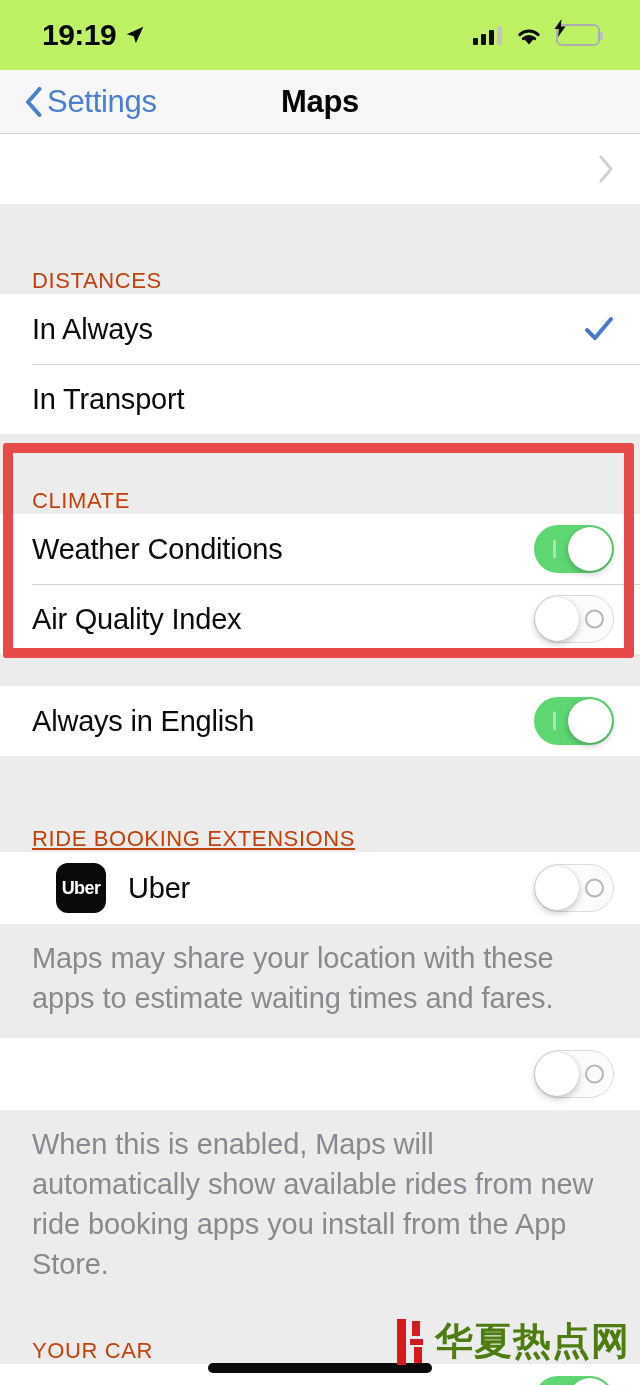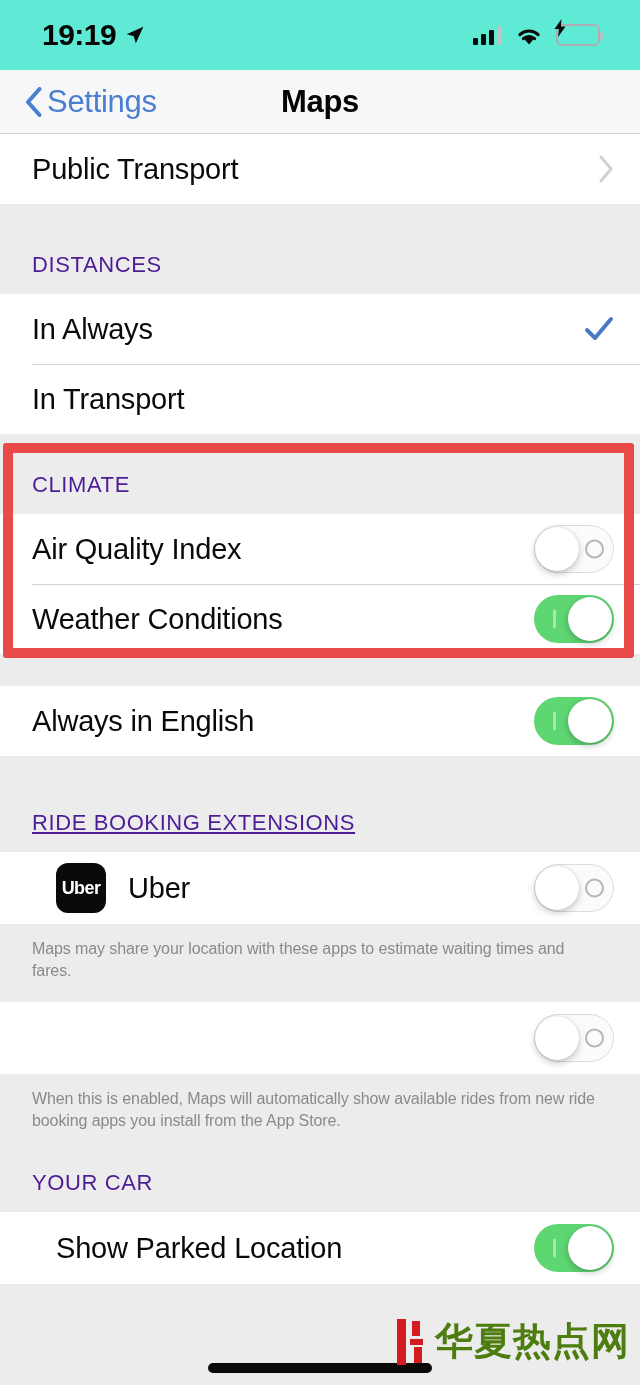--- a/index.html
+++ b/index.html
@@ -18,21 +18,21 @@
     width: 640px;
     height: 1385px;
     background: #ececed;
     overflow: hidden;
   }
 
   
   .status-bar {
     position: relative;
     height: 70px;
-    background: #5eead4;
+    background: #bef264;
     display: flex;
     align-items: center;
     justify-content: space-between;
     padding: 0 40px 0 42px;
   }
   .status-left {
     display: flex;
     align-items: center;
     gap: 9px;
   }
@@ -115,23 +115,23 @@
     letter-spacing: -0.3px;
     pointer-events: none;
   }
 
   
   .group-gap {
     background: #ececed;
   }
   .section-header {
     background: #ececed;
-    padding: 0 0 16px 32px;
+    padding: 0 0 0 32px;
     font-size: 22px;
-    color: #4c1d95;
+    color: #c2410c;
     letter-spacing: 0.6px;
     display: flex;
     align-items: flex-end;
   }
   .cells { background: #ffffff; }
   .cell {
     position: relative;
     height: 70px;
     display: flex;
     align-items: center;
@@ -153,21 +153,21 @@
     flex: 1;
   }
   .cell-accessory { margin-left: auto; display: flex; align-items: center; }
 
   .chevron-right { width: 16px; height: 28px; display:block; opacity: .45;}
   .checkmark { width: 30px; height: 28px; display:block; }
 
   .footnote {
     background: #ececed;
     padding: 14px 36px 20px 32px;
-    font-size: 16px;
+    font-size: 29px;
     line-height: 1.38;
     color: #8a8a8e;
     letter-spacing: -0.1px;
   }
 
   
   .switch {
     position: relative;
     width: 80px; height: 48px;
     border-radius: 24px;
@@ -325,21 +325,20 @@
           <path d="M14.5 2 L3 15 L14.5 28" stroke="#4a7fd0" stroke-width="4" fill="none" stroke-linecap="round" stroke-linejoin="round"></path>
         </svg>
       </span>
       <span class="back-label">Settings</span>
     </div>
     <div class="nav-title">Maps</div>
   </div>
 
   <div class="cells">
     <div class="cell">
-      <span class="cell-label">Public Transport</span>
       <span class="cell-accessory">
         <svg class="chevron-right" viewBox="0 0 16 28" aria-hidden="true">
           <path d="M3 2 L13 14 L3 26" stroke="#9a9a9e" stroke-width="3" fill="none" stroke-linecap="round" stroke-linejoin="round"></path>
         </svg>
       </span>
     </div>
   </div>
 
   <div class="group-gap" style="height:42px;"></div>
   <div class="section-header" style="height:48px;">DISTANCES</div>
@@ -354,35 +353,35 @@
     </div>
     <div class="cell">
       <span class="cell-label">In Transport</span>
     </div>
   </div>
 
   <div class="group-gap" style="height:34px;"></div>
   <div class="section-header" style="height:46px;">CLIMATE</div>
   <div class="cells">
     <div class="cell">
+      <span class="cell-label">Weather Conditions</span>
+      <span class="cell-accessory">
+        <span class="switch on">
+          <span class="track"></span>
+          <span class="mark-i"></span>
+          <span class="knob"></span>
+        </span>
+      </span>
+    </div>
+    <div class="cell">
       <span class="cell-label">Air Quality Index</span>
       <span class="cell-accessory">
         <span class="switch off">
           <span class="track"></span>
           <span class="mark-o"></span>
-          <span class="knob"></span>
-        </span>
-      </span>
-    </div>
-    <div class="cell">
-      <span class="cell-label">Weather Conditions</span>
-      <span class="cell-accessory">
-        <span class="switch on">
-          <span class="track"></span>
-          <span class="mark-i"></span>
           <span class="knob"></span>
         </span>
       </span>
     </div>
   </div>
 
   <div class="group-gap" style="height:32px;"></div>
   <div class="cells">
     <div class="cell">
       <span class="cell-label">Always in English</span>

